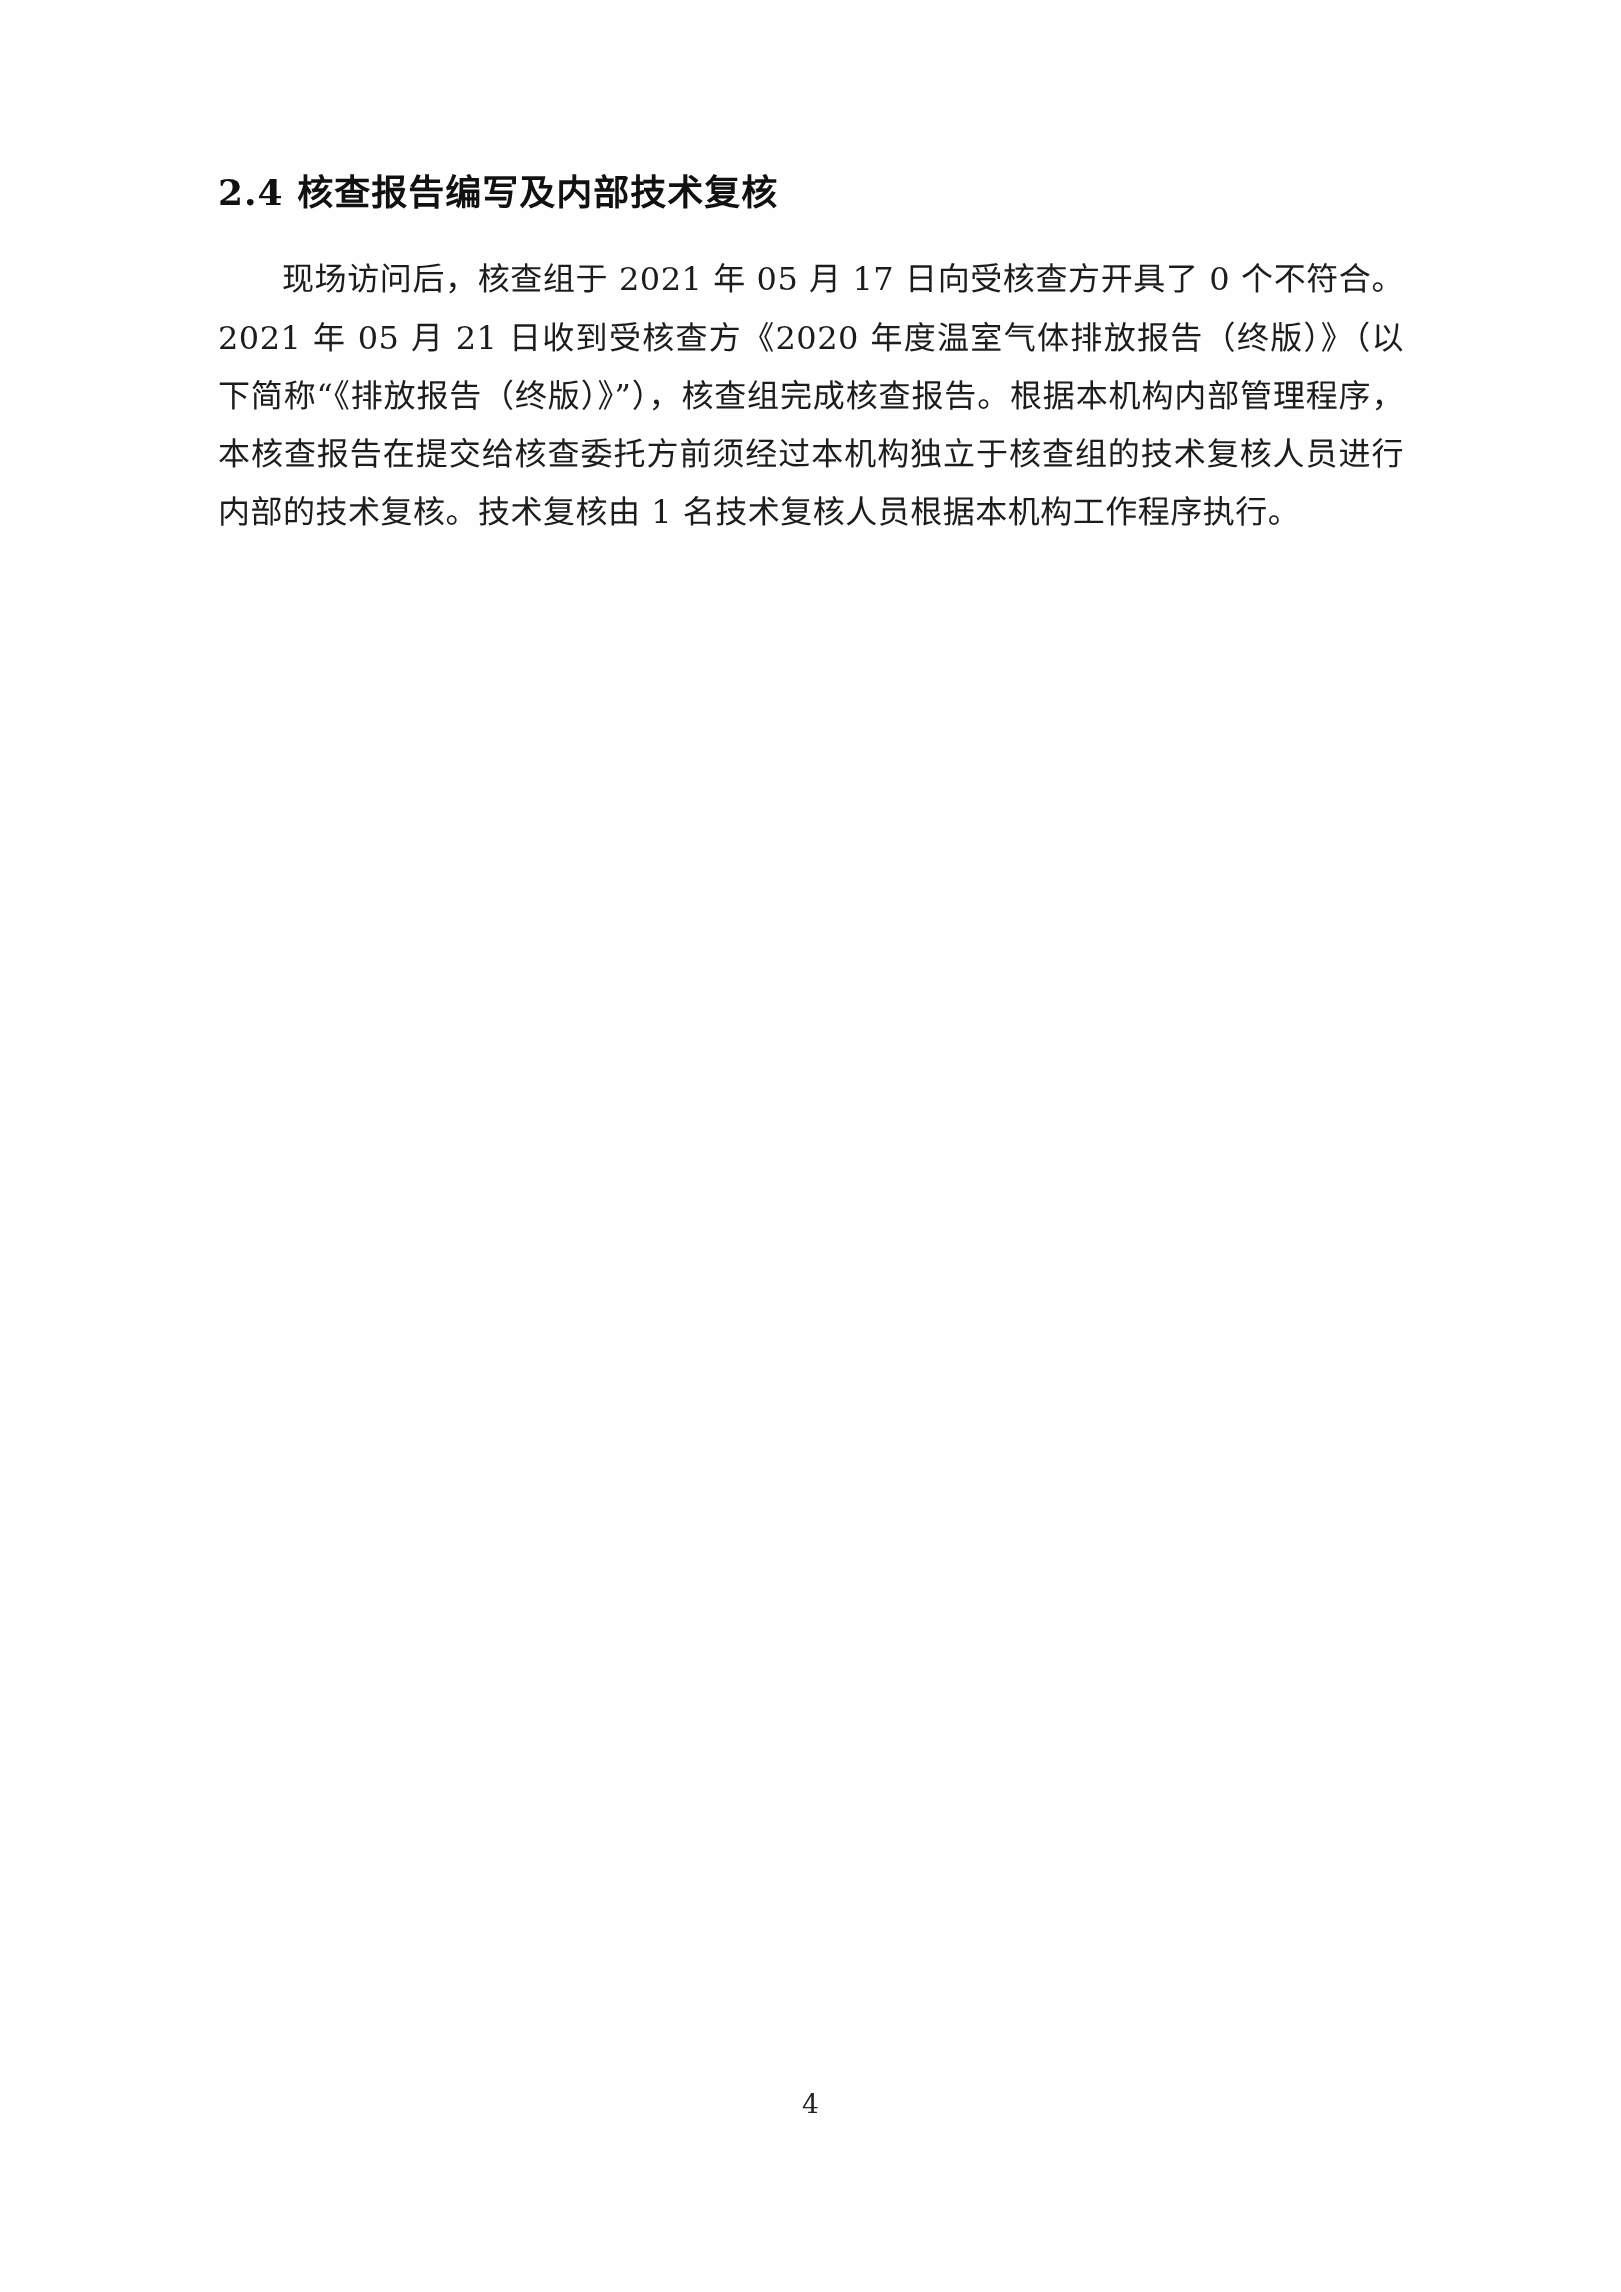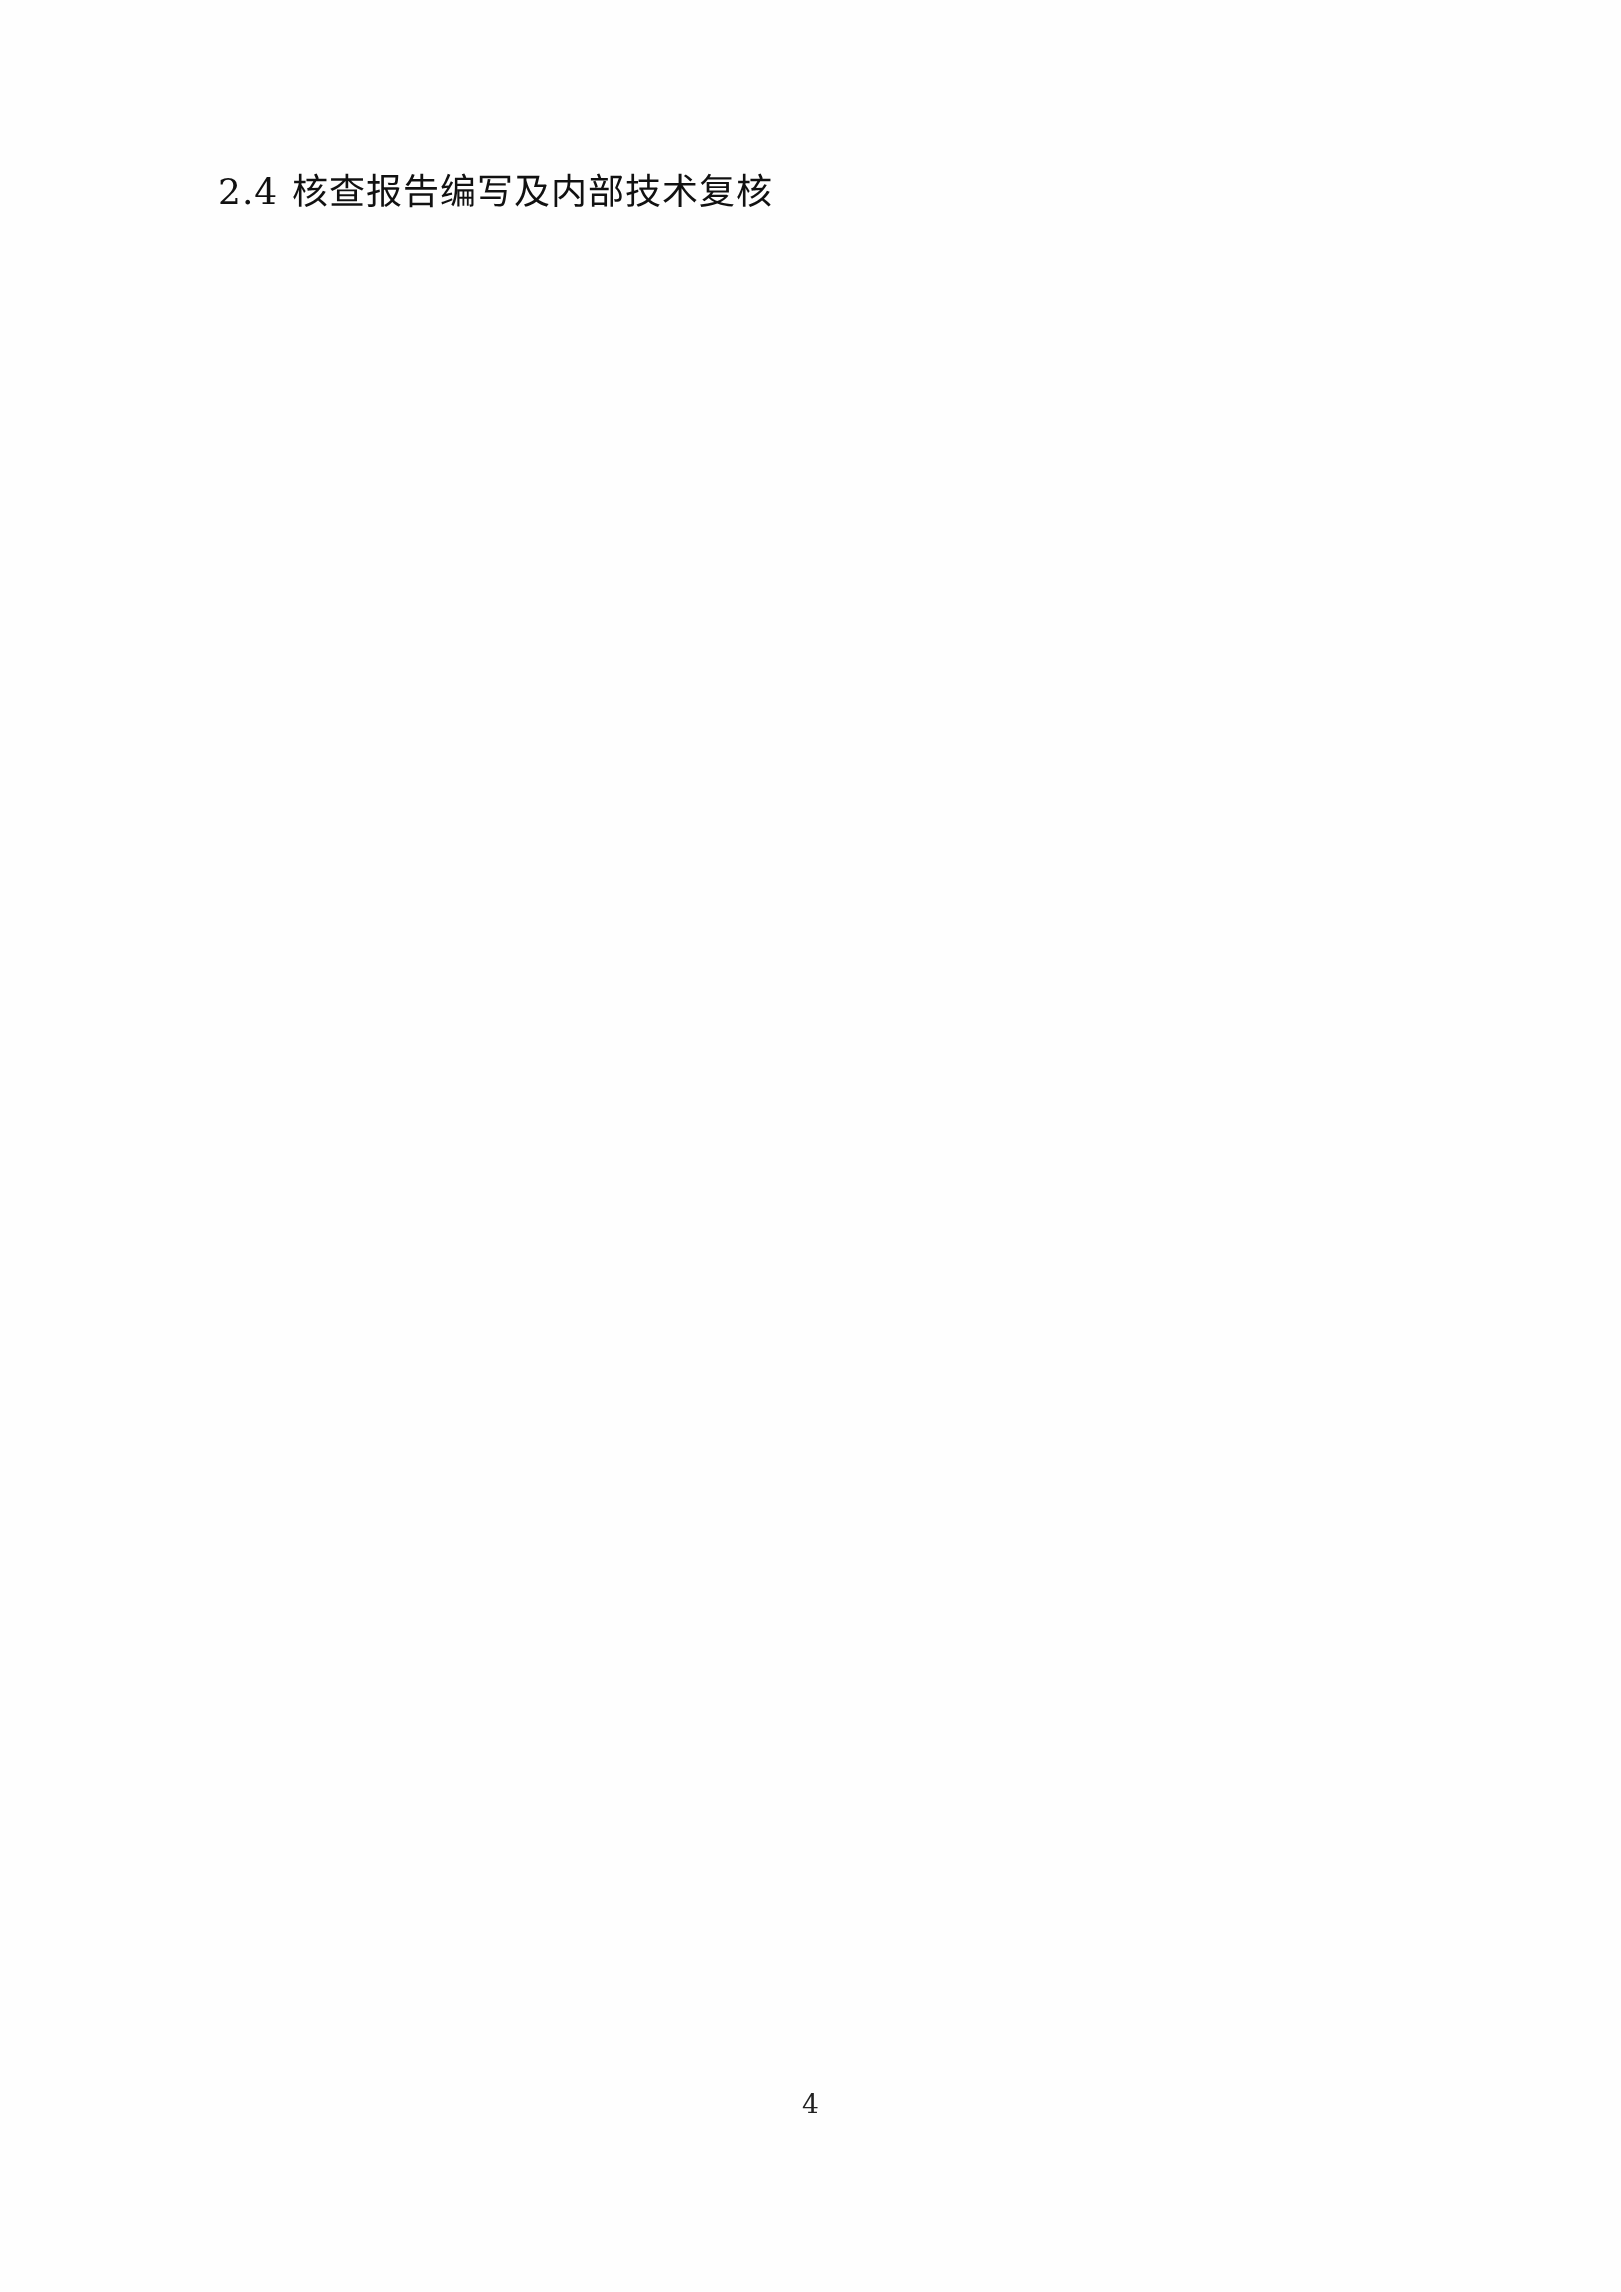--- a/index.html
+++ b/index.html
@@ -25,21 +25,21 @@
   }
   .content {
     position: absolute;
     left: 218px;
     top: 167px;
     width: 1186px;
   }
   .section-heading {
     font-family: "DejaVu Serif", "Liberation Serif", serif;
     font-size: 36px;
-    font-weight: 400;
+    font-weight: 700;
     letter-spacing: 1px;
     color: #111111;
     margin: 0 0 33px 0;
     line-height: 1.4;
   }
   .section-heading .num {
     font-family: "DejaVu Serif", "Liberation Serif", serif;
     margin-right: 13.7px;
   }
   p.body-par {
@@ -67,20 +67,21 @@
 <body>
 
 <div class="page">
 
   <div class="content">
 
     <h2 class="section-heading">
       <span class="num">2.4</span><span>核查报告编写及内部技术复核</span>
     </h2>
 
+    <p class="body-par">现场访问后，核查组于 2021 年 05 月 17 日向受核查方开具了 0 个不符合。2021 年 05 月 21 日收到受核查方《2020 年度温室气体排放报告（终版）》（以下简称“《排放报告（终版）》”），核查组完成核查报告。根据本机构内部管理程序，本核查报告在提交给核查委托方前须经过本机构独立于核查组的技术复核人员进行内部的技术复核。技术复核由 1 名技术复核人员根据本机构工作程序执行。</p>
 
 
   </div>
 
   <div class="page-number">4</div>
 
 </div>
 
 
 </body></html>

